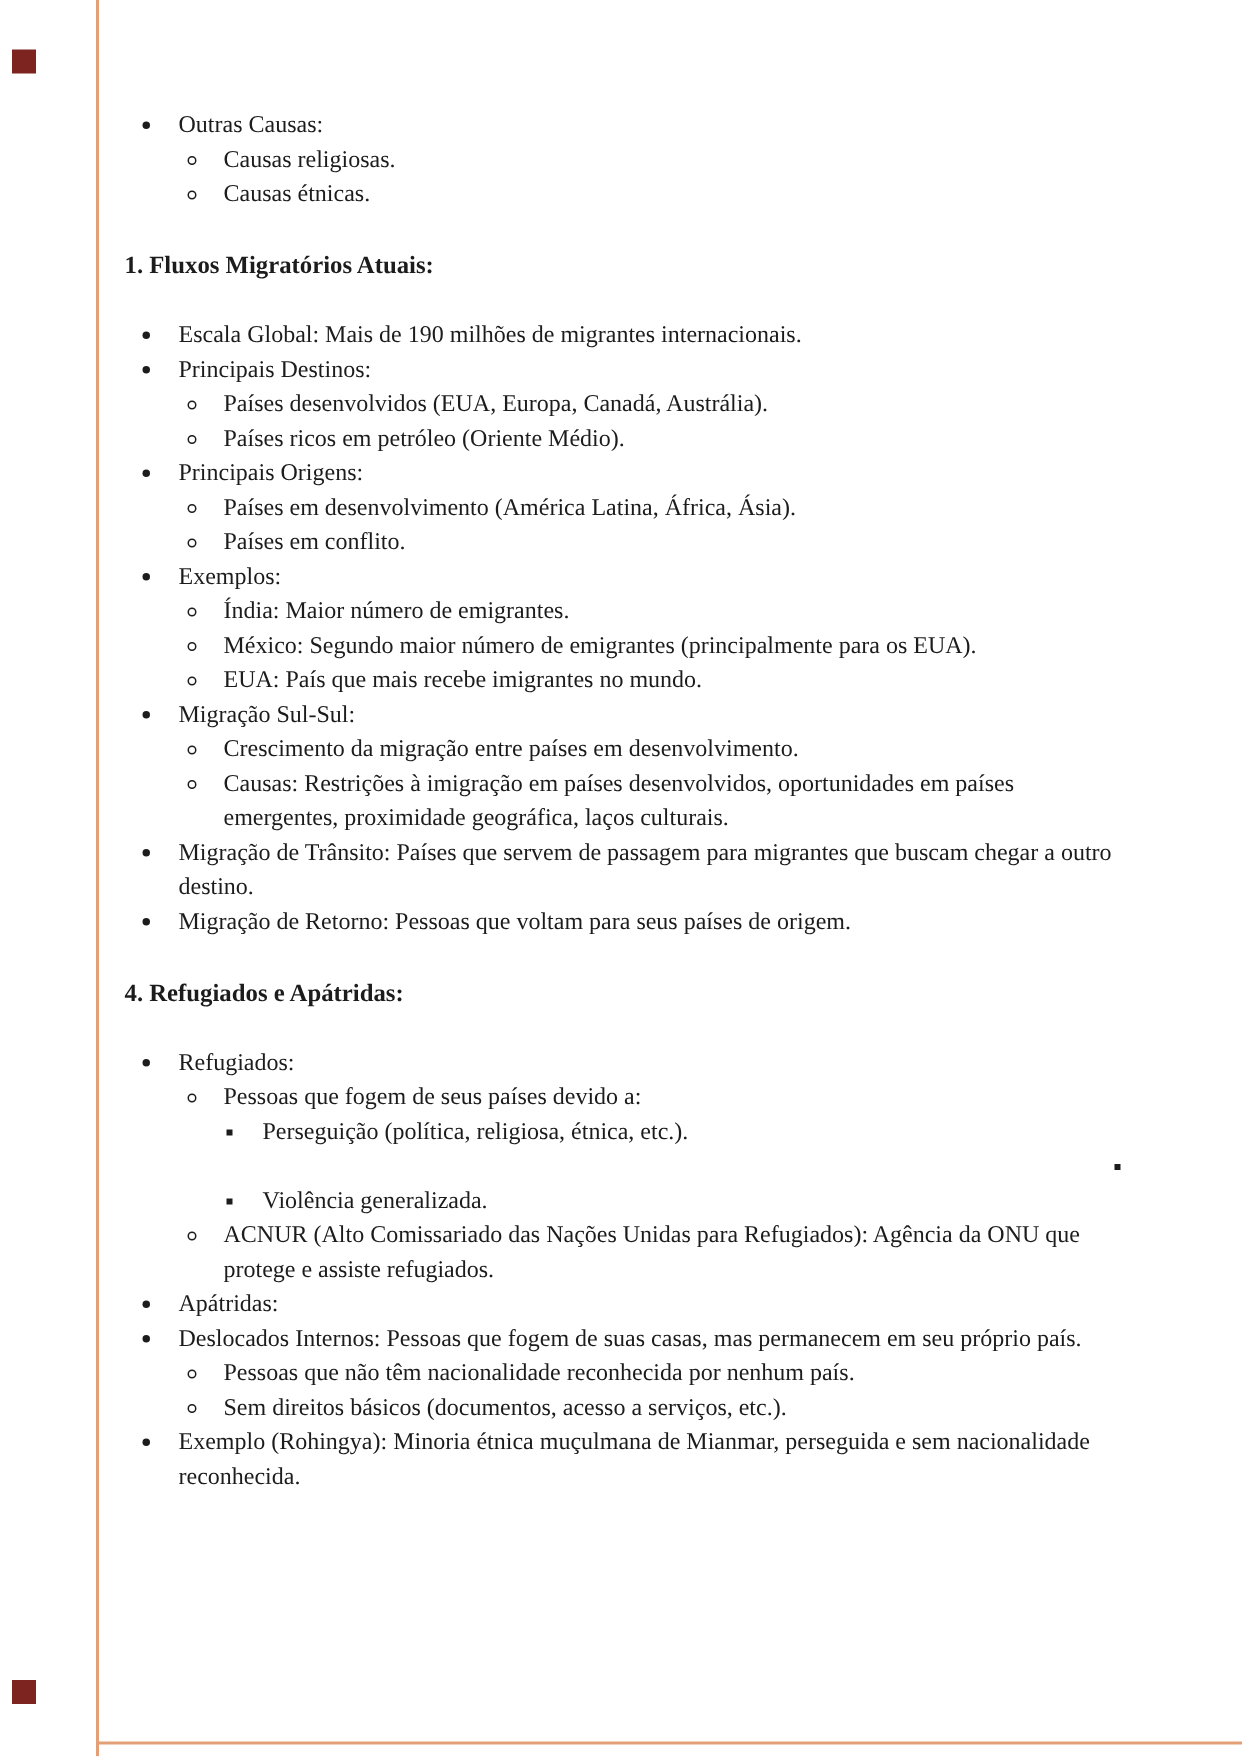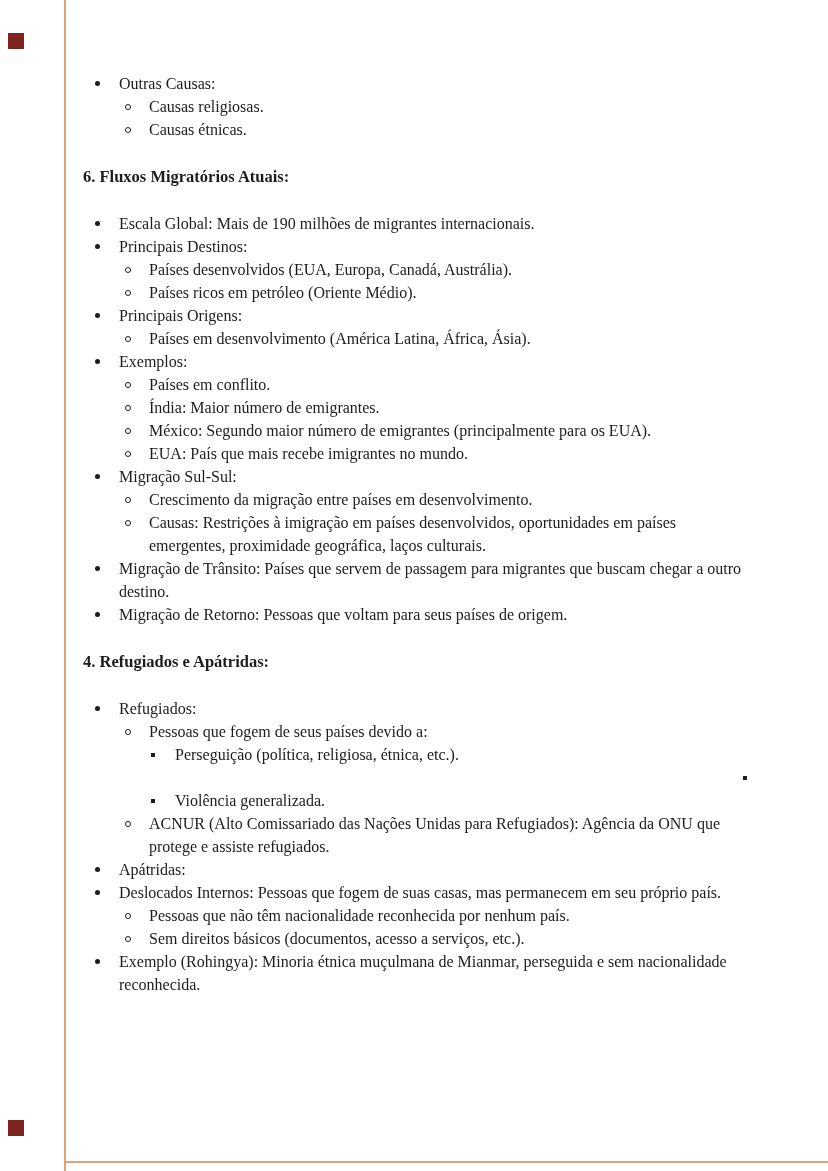--- a/index.html
+++ b/index.html
@@ -83,21 +83,21 @@
         <span class="txt">Outras Causas:</span>
       </div>
       <div class="item level-2">
         <span class="marker"></span>
         <span class="txt">Causas religiosas.</span>
       </div>
       <div class="item level-2">
         <span class="marker"></span>
         <span class="txt">Causas étnicas.</span>
       </div>
-      <div class="heading">6. Fluxos Migratórios Atuais:</div>
+      <div class="heading">1. Fluxos Migratórios Atuais:</div>
       <div class="item level-1">
         <span class="marker"></span>
         <span class="txt">Escala Global: Mais de 190 milhões de migrantes internacionais.</span>
       </div>
       <div class="item level-1">
         <span class="marker"></span>
         <span class="txt">Principais Destinos:</span>
       </div>
       <div class="item level-2">
         <span class="marker"></span>
@@ -108,27 +108,27 @@
         <span class="txt">Países ricos em petróleo (Oriente Médio).</span>
       </div>
       <div class="item level-1">
         <span class="marker"></span>
         <span class="txt">Principais Origens:</span>
       </div>
       <div class="item level-2">
         <span class="marker"></span>
         <span class="txt">Países em desenvolvimento (América Latina, África, Ásia).</span>
       </div>
+      <div class="item level-2">
+        <span class="marker"></span>
+        <span class="txt">Países em conflito.</span>
+      </div>
       <div class="item level-1">
         <span class="marker"></span>
         <span class="txt">Exemplos:</span>
-      </div>
-      <div class="item level-2">
-        <span class="marker"></span>
-        <span class="txt">Países em conflito.</span>
       </div>
       <div class="item level-2">
         <span class="marker"></span>
         <span class="txt">Índia: Maior número de emigrantes.</span>
       </div>
       <div class="item level-2">
         <span class="marker"></span>
         <span class="txt">México: Segundo maior número de emigrantes (principalmente para os EUA).</span>
       </div>
       <div class="item level-2">

